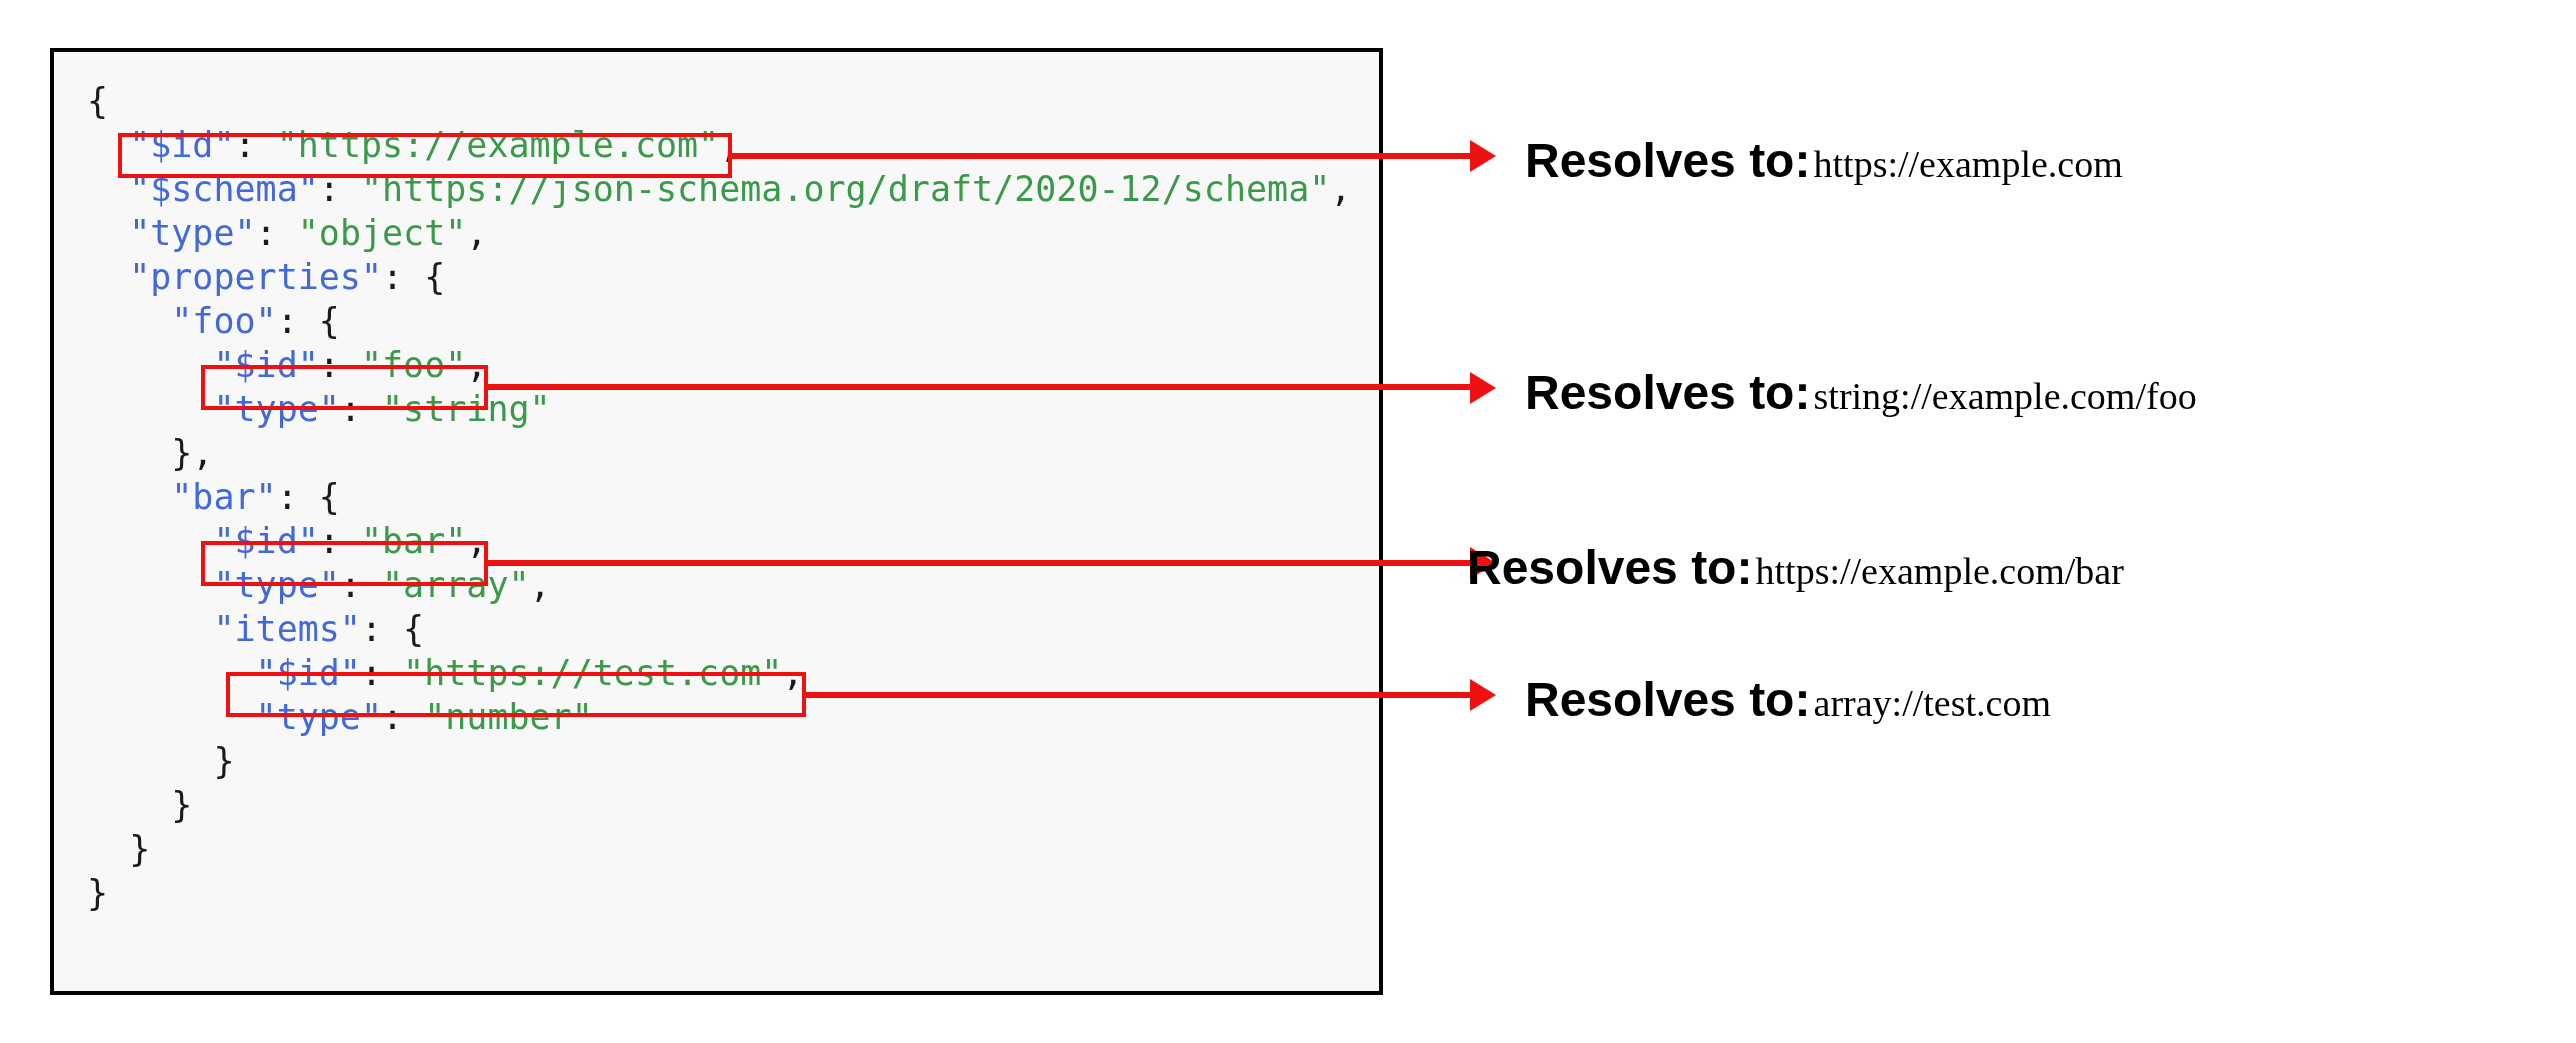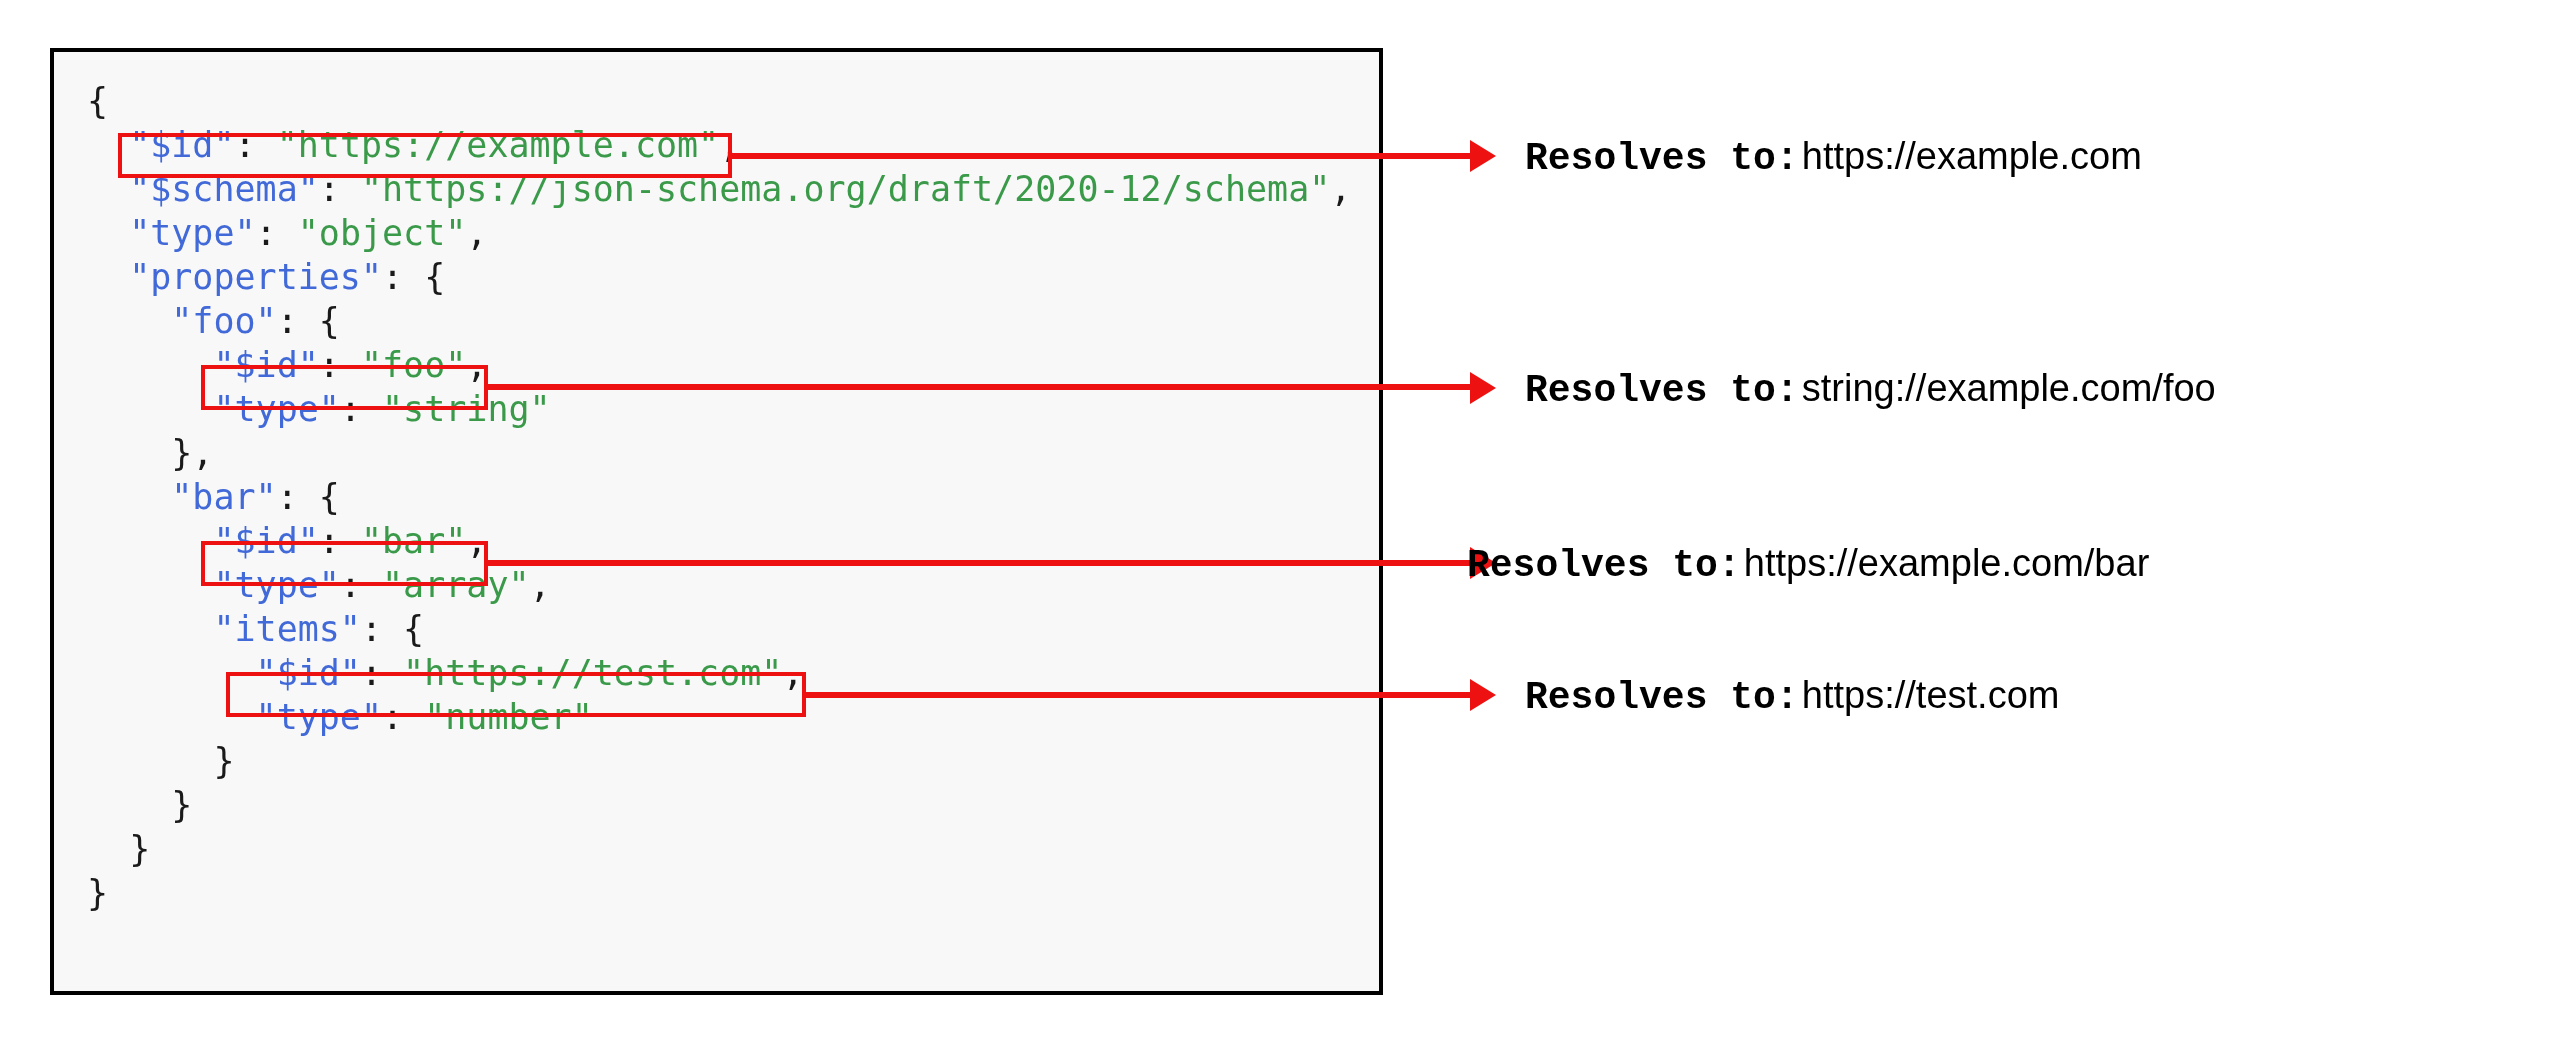--- a/index.html
+++ b/index.html
@@ -68,26 +68,26 @@
   }
 
   
   .annotation {
     position: absolute;
     white-space: nowrap;
     color: #000000;
     line-height: 1;
   }
   .annotation .lead {
-    font-family: Liberation Mono, monospace;
+    font-family: Liberation Sans, sans-serif;
     font-weight: bold;
-    font-size: 38px;
+    font-size: 48px;
   }
   .annotation .uri {
-    font-family: Liberation Sans, sans-serif;
+    font-family: Liberation Serif, serif;
     font-weight: normal;
     font-size: 38px;
   }
 </style>
 </head>
 <body>
 
 <div id="code-panel">
   <pre id="code-block"><span><span class="p">{</span></span>
 <span>  <span class="k">"$id"</span><span class="p">: </span><span class="s">"https://example.com"</span><span class="p">,</span></span>
@@ -125,15 +125,15 @@
     <div class="arrow-line" style="left: 488px; top: 560px; width: 982px;"></div>
     <div class="arrow-head" style="left: 1470px; top: 547px;"></div>
     <div class="arrow-line" style="left: 805px; top: 692px; width: 665px;"></div>
     <div class="arrow-head" style="left: 1470px; top: 679px;"></div>
   </div>
 
 <div id="annotation-layer">
     <div class="annotation" style="left: 1525px; top: 137px;"><span class="lead">Resolves to:</span> <span class="uri">https://example.com</span></div>
     <div class="annotation" style="left: 1525px; top: 369px;"><span class="lead">Resolves to:</span> <span class="uri">string://example.com/foo</span></div>
     <div class="annotation" style="left: 1467px; top: 544px;"><span class="lead">Resolves to:</span> <span class="uri">https://example.com/bar</span></div>
-    <div class="annotation" style="left: 1525px; top: 676px;"><span class="lead">Resolves to:</span> <span class="uri">https://test.com</span></div>
+    <div class="annotation" style="left: 1525px; top: 676px;"><span class="lead">Resolves to:</span> <span class="uri">array://test.com</span></div>
   </div>
 
 
 </body></html>

